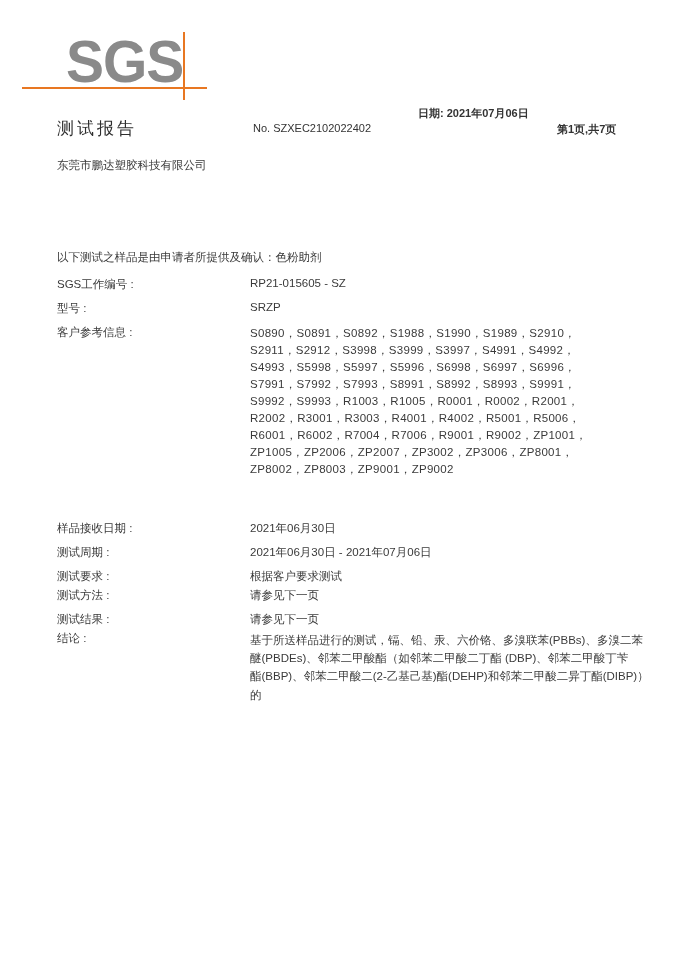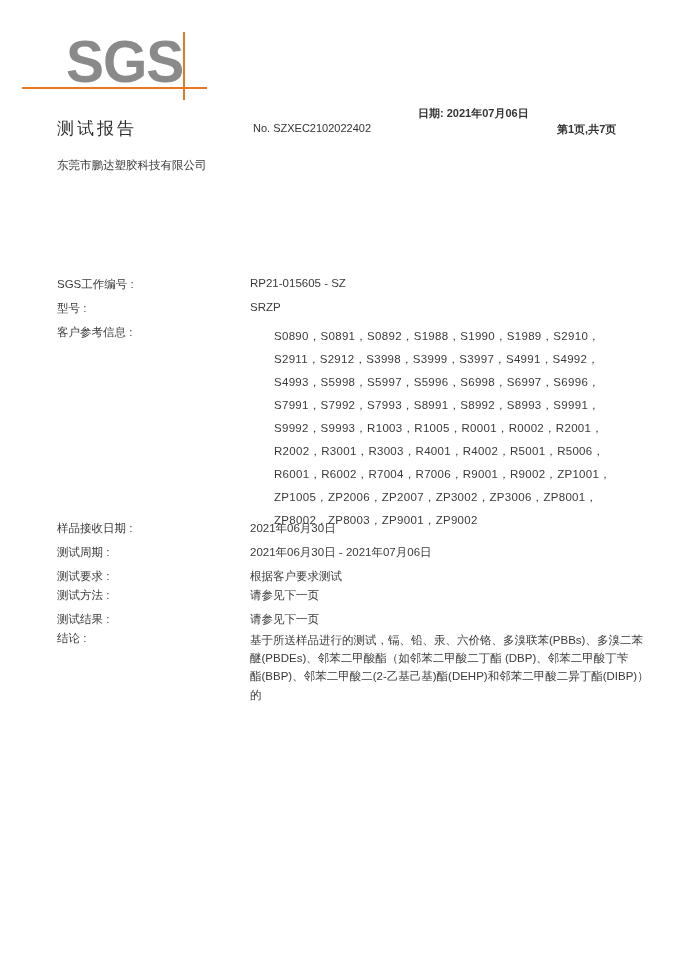--- a/index.html
+++ b/index.html
@@ -30,21 +30,21 @@
   .company   { position:absolute; left:57px; top:158px; font-size:11.5px; color:#3a3a3a; }
   .caddress  { position:absolute; left:57px; top:183px; font-size:11.5px; color:#3a3a3a; }
   .statement { position:absolute; left:57px; top:250px; font-size:11.5px; color:#3a3a3a; }
 
   
   .frow { position:absolute; left:57px; width:595px; font-size:11.5px; color:#3a3a3a; }
   .frow .flabel { position:absolute; left:0; top:0; width:190px; }
   .frow .fvalue { position:absolute; left:193px; top:0; width:402px; white-space:pre-line; }
   .fr1 { top:277px; }
   .fr2 { top:301px; }
-  .fr3 { top:325px; } .fr3 .fvalue { line-height:23px; letter-spacing:0.3px;margin-left:24px; }
+  .fr3 { top:325px; } .fr3 .fvalue { line-height:17px; letter-spacing:0.3px; }
   .fr4 { top:521px; }
   .fr5 { top:545px; }
   .fr6 { top:569px; }
   .fr7 { top:588px; }
   .fr8 { top:612px; }
   .fr9 { top:631px; } .fr9 .fvalue { line-height:18.2px; }
 
   
   .disclaimer {
     position:absolute; left:185px; top:838px; width:470px;
@@ -74,20 +74,21 @@
   <div class="logo-hline"></div>
   <div class="logo-vline"></div>
 
   <div class="report-title">测试报告</div>
   <div class="report-no">No. SZXEC2102022402</div>
   <div class="report-date">日期: 2021年07月06日</div>
   <div class="report-page">第1页,共7页</div>
 
   <div class="company">东莞市鹏达塑胶科技有限公司</div>
 
+  <div class="statement">以下测试之样品是由申请者所提供及确认：色粉助剂</div>
 
   <div class="frow fr1">
     <span class="flabel">SGS工作编号 :</span>
     <span class="fvalue">RP21-015605 - SZ</span>
   </div>
   <div class="frow fr2">
     <span class="flabel">型号 :</span>
     <span class="fvalue">SRZP</span>
   </div>
   <div class="frow fr3">

